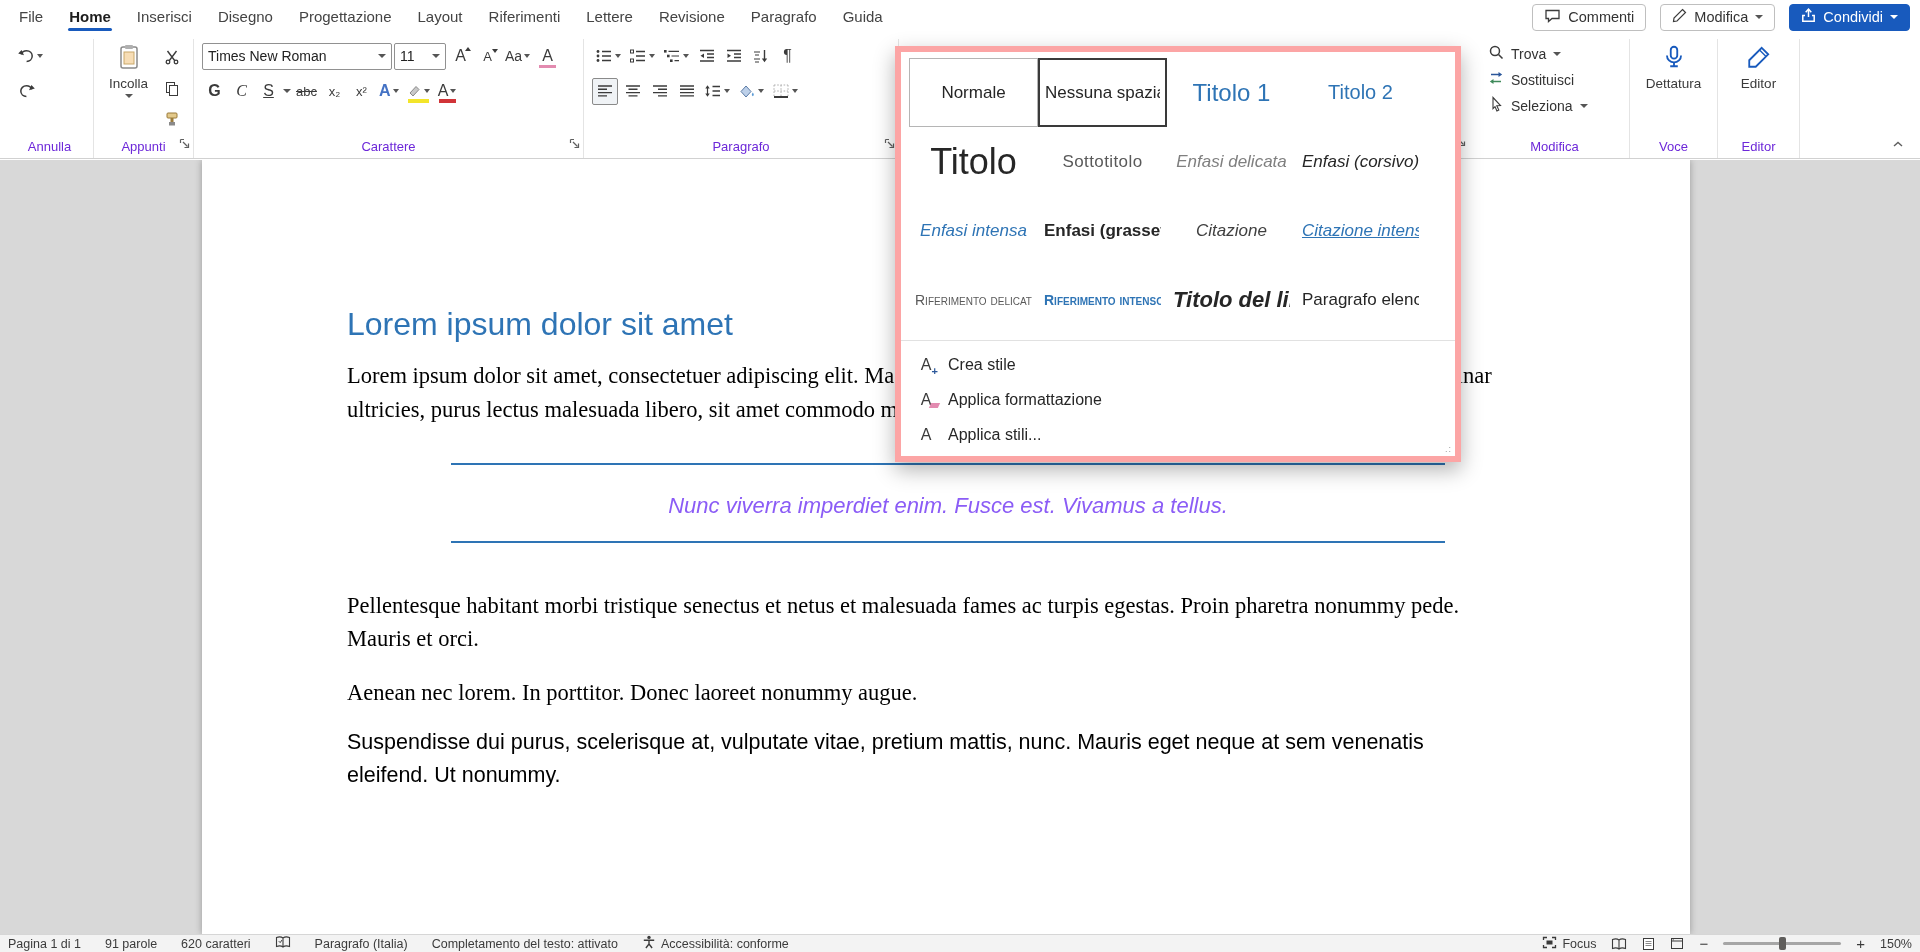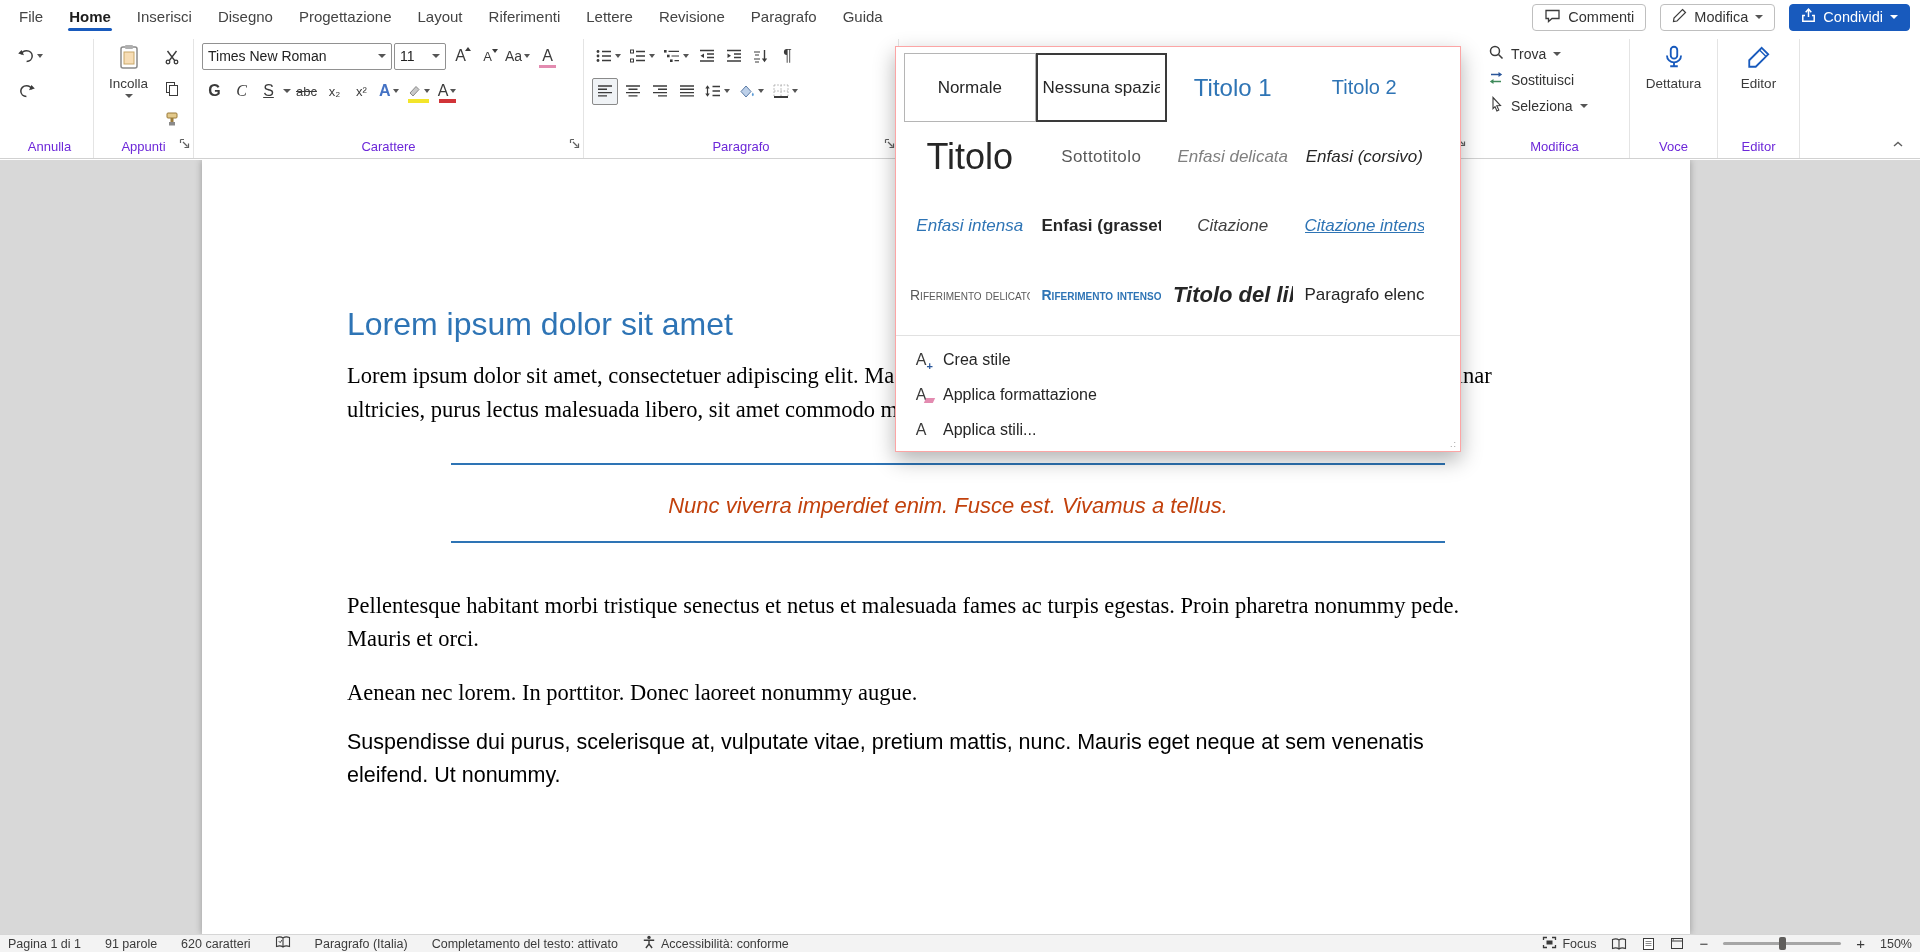--- a/index.html
+++ b/index.html
@@ -41,24 +41,24 @@
   .collapse-btn { position:absolute; right:16px; bottom:7px; background:none; border:none; }
   .stili-launcher { position:absolute; left:1455px; top:99px; }
 
   
   .canvas { position:absolute; top:160px; bottom:18px; left:0; right:0; background:#d8d8d8; overflow:hidden; }
   .page { position:absolute; left:202px; top:0; width:1488px; height:100%; background:#fff; box-shadow:0 0 7px rgba(0,0,0,.3); }
   .content { padding:146px 0 0 145px; width:1295px; }
   .doc-h1 { font-size:32px; font-weight:400; color:#2e74b5; margin:0 0 16px; }
   .doc-p { font-family:"Liberation Serif", serif; font-size:22.5px; line-height:1.5; color:#000; margin:0 0 20px; width:1150px; }
   .doc-p.sans { font-family:"Liberation Sans", sans-serif; font-size:21.5px; line-height:1.55; }
-  .doc-quote { width:994px; margin:36px 0 46px 104px; border-top:2px solid #2e74b5; border-bottom:2px solid #2e74b5; padding:28px 0 22px; text-align:center; font-style:italic; font-size:22px; color:#c2410c; }
+  .doc-quote { width:994px; margin:36px 0 46px 104px; border-top:2px solid #2e74b5; border-bottom:2px solid #2e74b5; padding:28px 0 22px; text-align:center; font-style:italic; font-size:22px; color:#8b5cf6; }
 
   
-  .styles-dd { position:absolute; left:895px; top:46px; width:566px; background:#fff; border:1px solid #fca5a5; box-shadow:0 8px 20px rgba(0,0,0,.3); z-index:100; }
+  .styles-dd { position:absolute; left:895px; top:46px; width:566px; background:#fff; border:6px solid #fca5a5; box-shadow:0 8px 20px rgba(0,0,0,.3); z-index:100; }
   .gallery { display:grid; grid-template-columns:repeat(4,1fr); padding:6px 30px 6px 8px; }
   .gcell { height:69px; display:flex; align-items:center; justify-content:center; overflow:hidden; white-space:nowrap; padding:0 5px; border:1px solid transparent; }
   .gcell span { max-width:100%; overflow:hidden; white-space:nowrap; display:block; }
   .gcell.cur { border-color:#b5b5b5; }
   .gcell.sel { border:2px solid #3a3a3a; }
   .st-normale,.st-nospace,.st-listpar { font-size:17px; color:#262626; }
   .st-t1 { font-size:24px; color:#2e74b5; }
   .st-t2 { font-size:20px; color:#2e74b5; }
   .st-title { font-size:36px; color:#262626; }
   .st-subtitle { font-size:17px; color:#595959; letter-spacing:.4px; }

